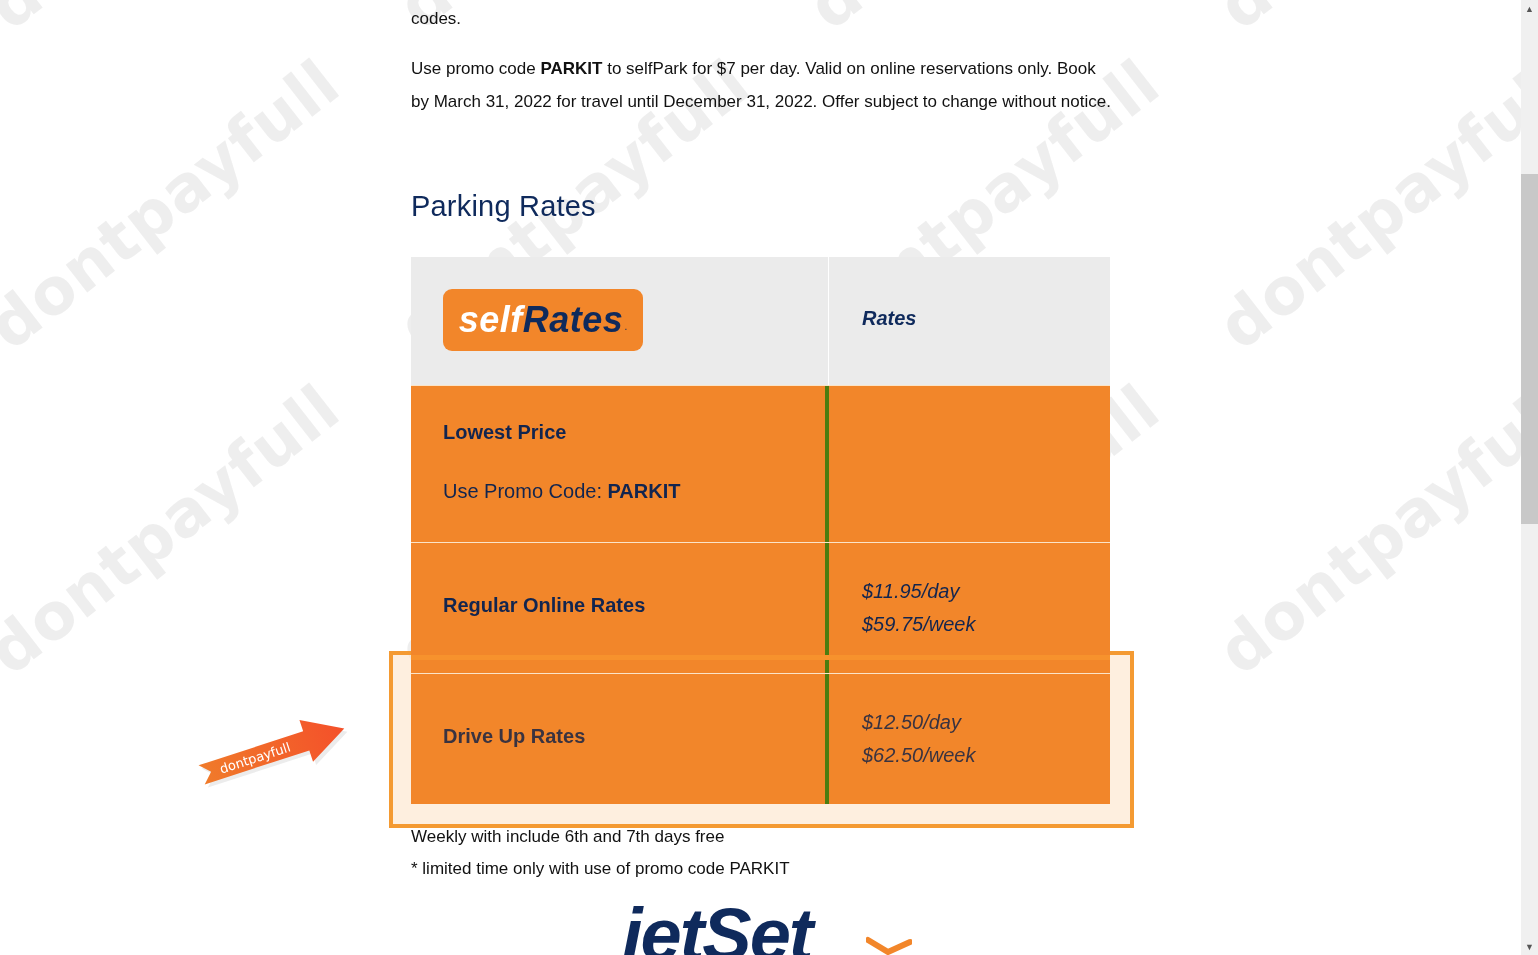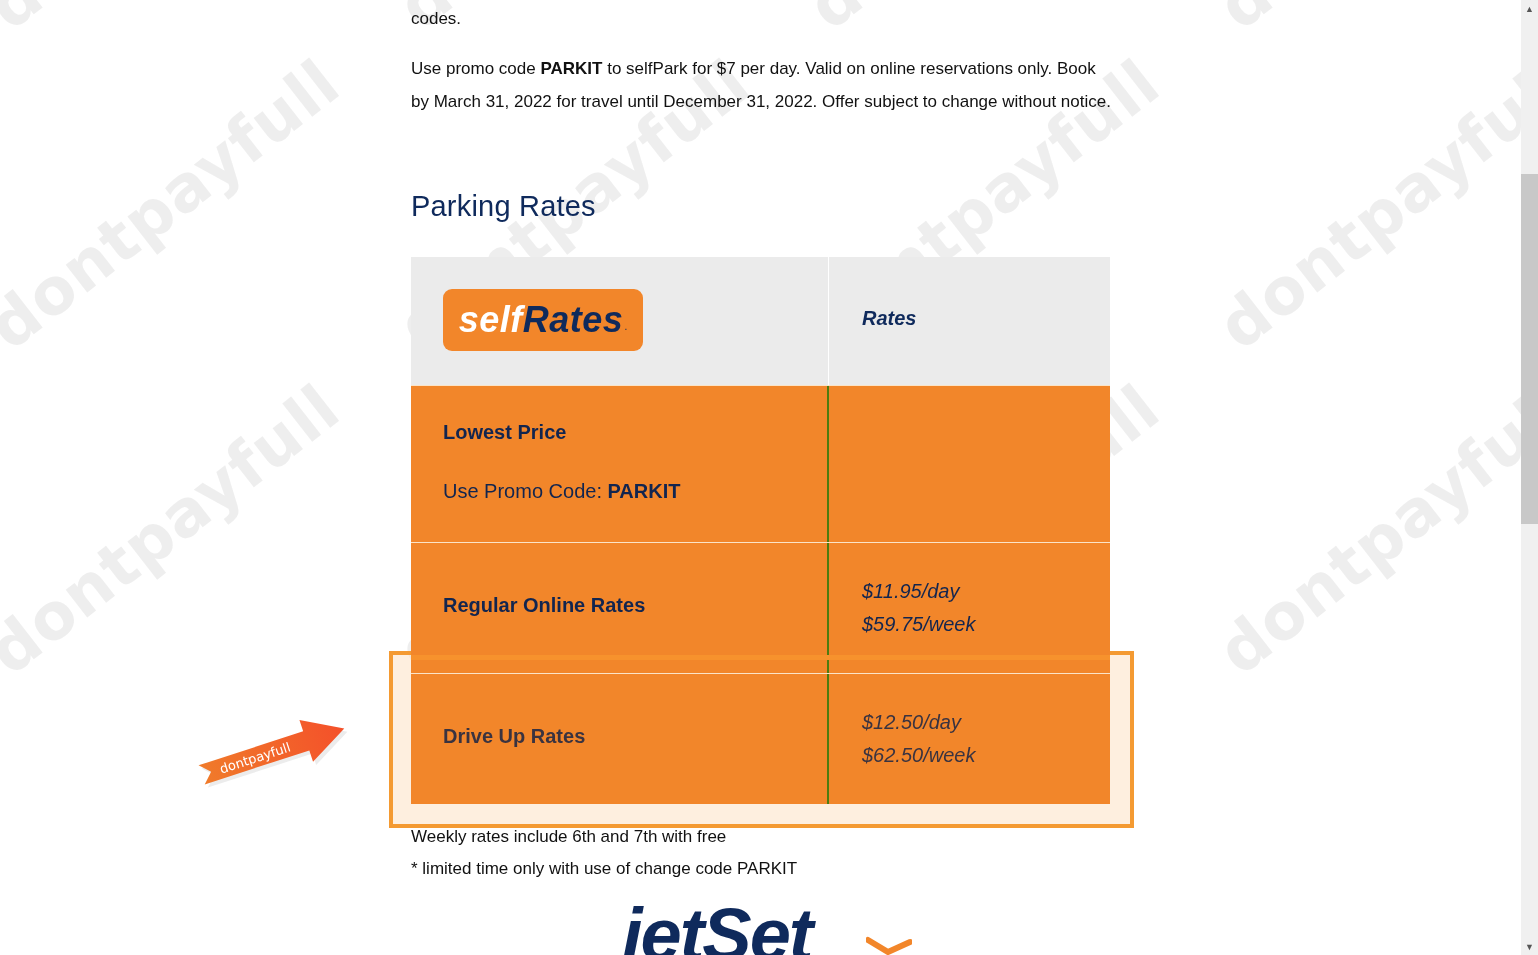--- a/index.html
+++ b/index.html
@@ -10,21 +10,21 @@
     .wm { position: absolute; font-family: "DejaVu Sans", sans-serif; font-weight: bold; font-size: 64px; color: #e9e9e9; opacity: 0.75; transform: rotate(-38deg); transform-origin: left bottom; white-space: nowrap; letter-spacing: 1px; pointer-events: none; z-index: 1; }
     .para { position: absolute; left: 411px; width: 700px; font-size: 17px; line-height: 32.5px; color: #111; z-index: 2; }
     .para b { font-weight: bold; }
 
     .heading { position: absolute; left: 411px; top: 190px; font-size: 29px; font-weight: normal; color: #0f2a5c; z-index: 2; letter-spacing: 0.2px; }
 
     
     .rates-table { position: absolute; left: 411px; top: 257px; width: 699px; z-index: 3; border-collapse: collapse; border-radius: 8px; }
     .row { display: flex; width: 699px; }
     .cell { position: relative; }
-    .cell.left { width: 418px; border-right: 2px solid #4d7c0f; }
+    .cell.left { width: 418px; border-right: 4px solid #4d7c0f; }
     .cell.right { width: 281px; font-style: italic; }
     .row.header { height: 128px; background: #ebebeb; }
     .row.header .cell.left { border-right: 1px solid #ffffff; }
     .row.orange { background: #f2862a; border-top: 1px solid #fbe4c8; }
     .row.r1 { height: 157px; }
     .row.r2 { height: 131px; }
     .row.r3 { height: 131px; }
 
     .logo { position: absolute; left: 32px; top: 32px; width: 200px; height: 62px; background: #f2862a; border-radius: 9px; display: flex; align-items: center; justify-content: center; }
     .logo .self { color: #ffffff; font-weight: bold; font-style: italic; font-size: 36px; letter-spacing: 0.5px; }
@@ -122,22 +122,22 @@
     </div>
     <div class="cell right">
       <div class="price" style="top:32px;">$12.50/day</div>
       <div class="price" style="top:65px;">$62.50/week</div>
     </div>
   </div>
 </div>
 <div class="highlight-topbar"></div>
 
 <div class="notes">
-  <div>Weekly rates include 6th and 7th with free</div>
-  <div>* limited time only with use of change code PARKIT</div>
+  <div>Weekly with include 6th and 7th days free</div>
+  <div>* limited time only with use of promo code PARKIT</div>
 </div>
 
 <svg class="arrow-badge" viewBox="0 0 165 80">
   <defs>
     <linearGradient id="ag" x1="0" y1="0" x2="1" y2="0">
       <stop offset="0" stop-color="#f07b2a"></stop>
       <stop offset="1" stop-color="#f4502a"></stop>
     </linearGradient>
   </defs>
   <g transform="rotate(-18 82 40)">

